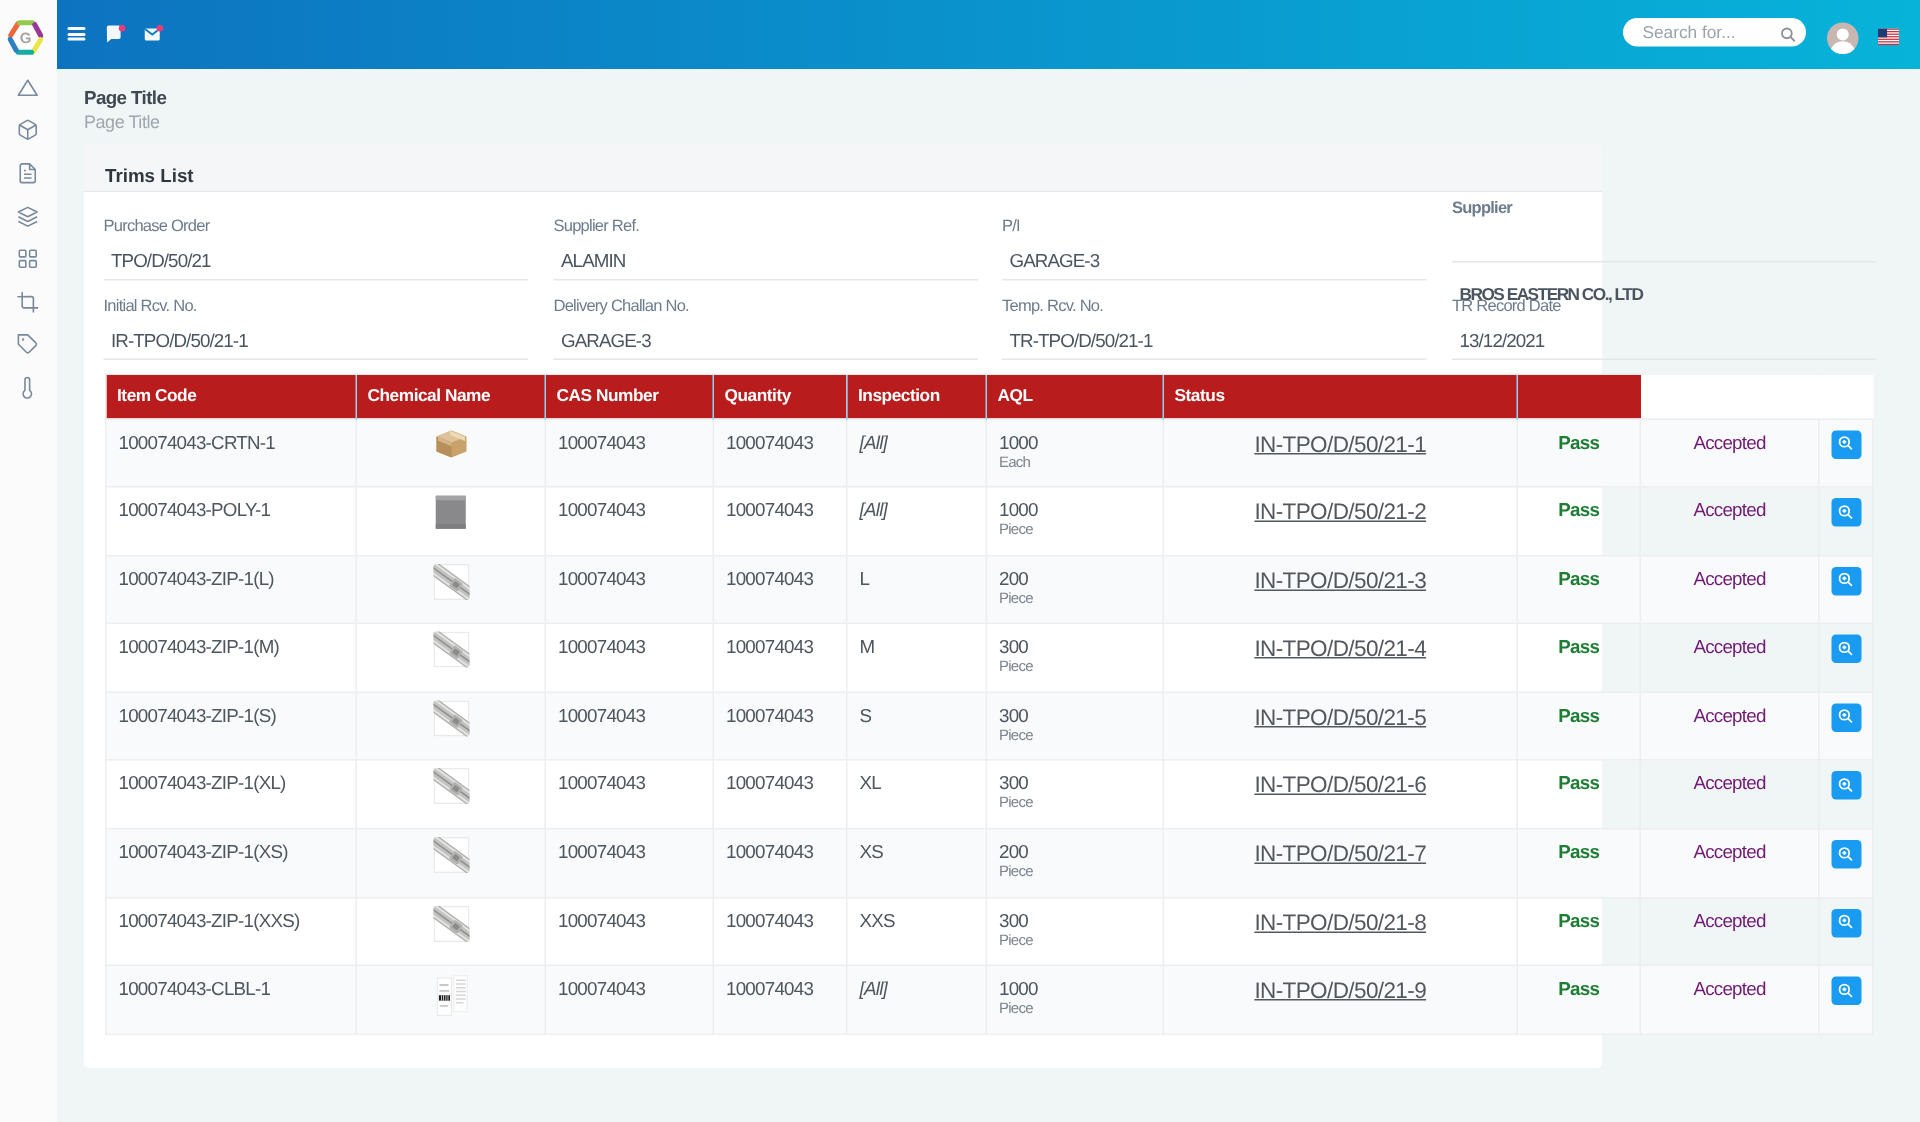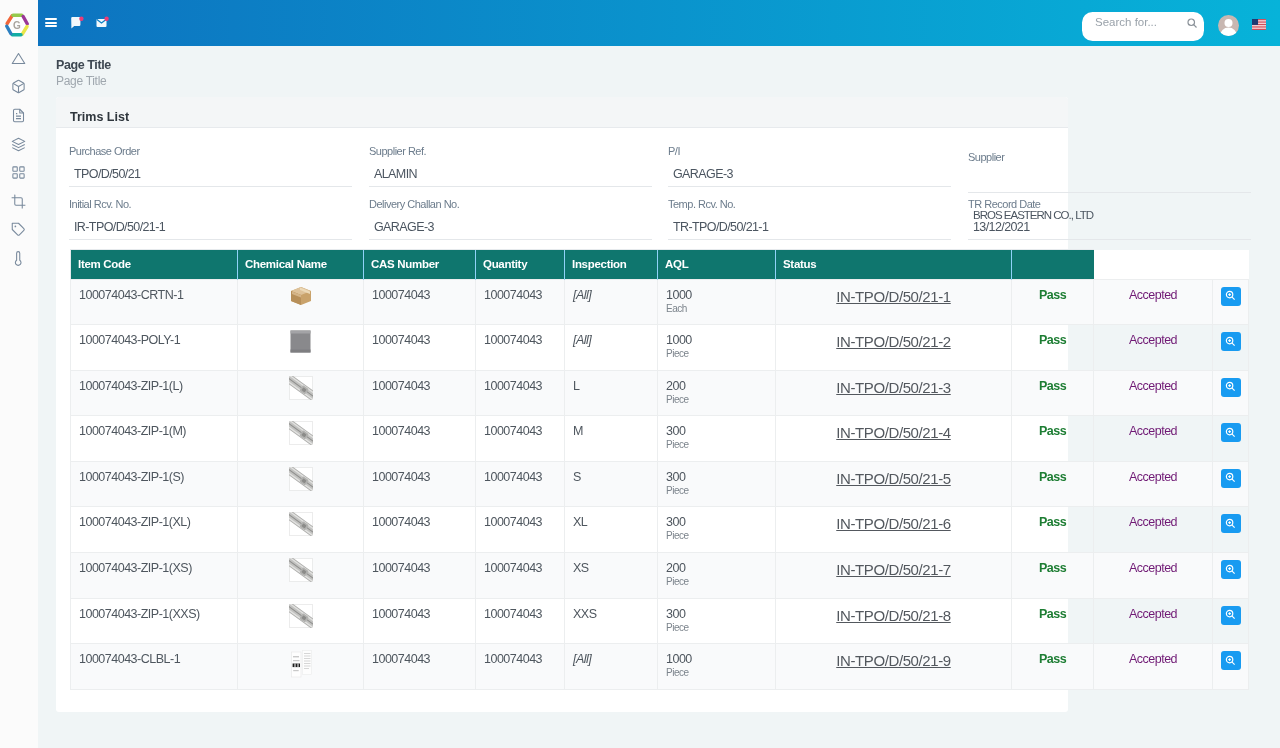--- a/index.html
+++ b/index.html
@@ -8,41 +8,41 @@
 
 .sidebar { position:absolute; left:0; top:0; width:38px; height:748px; background:#fbfbfb; z-index:5; }
 .logo { position:absolute; left:5px; top:13px; width:24px; height:24px; }
 .sideicon { position:absolute; left:11px; width:15px; height:15px; }
 
 
 .topbar { position:absolute; left:38px; top:0; width:1242px; height:46px; background:linear-gradient(90deg,#0d73c0,#07b3d9); z-index:4; }
 .burger { position:absolute; left:7px; top:18px; width:12px; height:10px; }
 .burger span { display:block; height:2px; border-radius:1px; background:#fff; margin-bottom:1.6px; }
 .tb-ico { position:absolute; top:16px; }
-.searchbox { position:absolute; left:1044px; top:12px; width:122px; height:29px; background:#fff; border-radius:10.5px; }
+.searchbox { position:absolute; left:1044px; top:12px; width:122px; height:19px; background:#fff; border-radius:10.5px; }
 .searchbox .ph { position:absolute; left:13px; top:4px; font-size:11.5px; color:#9aa2aa; }
 .avatar { position:absolute; left:1179.5px; top:14.5px; width:21px; height:21px; border-radius:50%; background:#c8b7b1; overflow:hidden; }
 .flag { position:absolute; left:1214px; top:18.5px; width:14px; height:11px; }
 
 
 .pagetitle { position:absolute; left:56px; top:58px; font-size:12.5px; font-weight:bold; color:#3e4852; letter-spacing:-0.4px; line-height:15px; }
 .pagesub { position:absolute; left:56px; top:74px; font-size:12px; color:#9fa7ae; line-height:15px; letter-spacing:-0.3px; }
 
 .card { position:absolute; left:56px; top:97px; width:1012px; height:615px; background:#fff; border-radius:3px; }
 .card-header { position:absolute; left:0; top:0; width:100%; height:31px; background:#f4f6f7; border-bottom:1px solid #e7eaed; border-radius:3px 3px 0 0; }
 .card-header .t { position:absolute; left:14px; top:14px; font-size:12.5px; font-weight:bold; color:#2f363d; line-height:12px; }
 
 .fgroup { position:absolute; width:284px; }
 .fgroup .lbl { font-size:11px; color:#6c7c8c; letter-spacing:-0.5px; }
 .fgroup .val { position:absolute; left:5px; top:26px; font-size:12.5px; color:#4b5560; white-space:nowrap; letter-spacing:-0.6px; }
 .fgroup .line { position:absolute; left:0; top:44.8px; width:283px; height:1px; background:#e4e7ea; }
 
 
 table { position:absolute; left:14px; top:152px; width:1178px; border-collapse:collapse; table-layout:fixed; }
-th { background:#0f766e; color:#fff; font-size:11.5px; font-weight:bold; text-align:left; padding:0 0 0 7px; height:29.5px; border-left:1.5px solid #90d2f8; border-top:1px solid #e6eaed; letter-spacing:-0.3px; }
+th { background:#b91c1c; color:#fff; font-size:11.5px; font-weight:bold; text-align:left; padding:0 0 0 7px; height:29.5px; border-left:1.5px solid #90d2f8; border-top:1px solid #e6eaed; letter-spacing:-0.3px; }
 th.first { border-left:1px solid #e6eaed; }
 th.white { background:#fff; border:none; }
 th.white2 { background:#fff; border:none; }
 td { border:1px solid #eceeef; font-size:12.5px; color:#4e565e; vertical-align:top; padding:8px 8px 0 8px; height:45.6px; letter-spacing:-0.5px; }
 tr.odd td { background:#f9fafb; }
 td.c { text-align:center; padding-left:0; padding-right:0; }
 td.img { text-align:center; padding-top:5px; }
 .sub { font-size:10px; color:#7c848c; margin-top:1px; }
 .lnk { color:#53585e; text-decoration:underline; font-size:15px; letter-spacing:-0.4px; }
 .pass { color:#1d7d33; font-weight:bold; }
@@ -158,21 +158,21 @@
 <div class="pagesub">Page Title</div>
 
 <div class="card">
   <div class="card-header">
       <span class="t">Trims List</span>
     </div>
 
   <div class="fgroup" style="left:13px; top:44px;"><span class="lbl">Purchase Order</span><span class="val">TPO/D/50/21</span><span class="line"></span></div>
   <div class="fgroup" style="left:313px; top:44px;"><span class="lbl">Supplier Ref.</span><span class="val">ALAMIN</span><span class="line"></span></div>
   <div class="fgroup" style="left:612px; top:44px;"><span class="lbl">P/I</span><span class="val">GARAGE-3</span><span class="line"></span></div>
-  <div class="fgroup" style="left:912px; top:50px;"><span class="lbl">Supplier</span><span class="val" style="font-size:11.5px; letter-spacing:-1px;margin-top:36px;">BROS EASTERN CO., LTD</span><span class="line"></span></div>
+  <div class="fgroup" style="left:912px; top:32px;font-weight:bold;"><span class="lbl">Supplier</span><span class="val" style="font-size:11.5px; letter-spacing:-1px;margin-top:36px;">BROS EASTERN CO., LTD</span><span class="line"></span></div>
 
   <div class="fgroup" style="left:13px; top:97px;"><span class="lbl">Initial Rcv. No.</span><span class="val">IR-TPO/D/50/21-1</span><span class="line"></span></div>
   <div class="fgroup" style="left:313px; top:97px;"><span class="lbl">Delivery Challan No.</span><span class="val">GARAGE-3</span><span class="line"></span></div>
   <div class="fgroup" style="left:612px; top:97px;"><span class="lbl">Temp. Rcv. No.</span><span class="val">TR-TPO/D/50/21-1</span><span class="line"></span></div>
   <div class="fgroup" style="left:912px; top:97px;"><span class="lbl">TR Record Date</span><span class="val">13/12/2021</span><span class="line"></span></div>
 
   <table>
     <colgroup>
       <col style="width:167px">
         <col style="width:126px">

